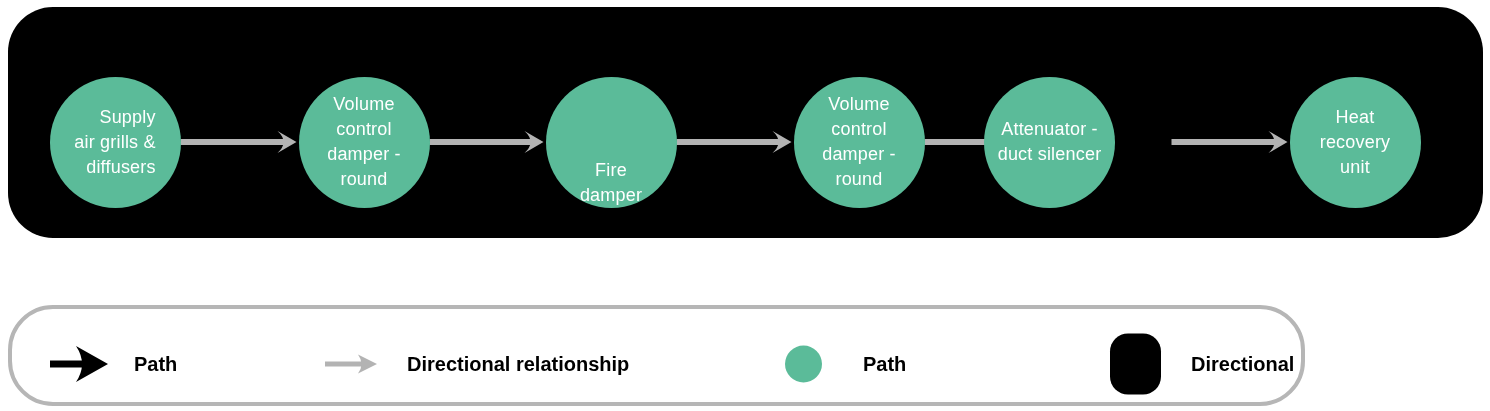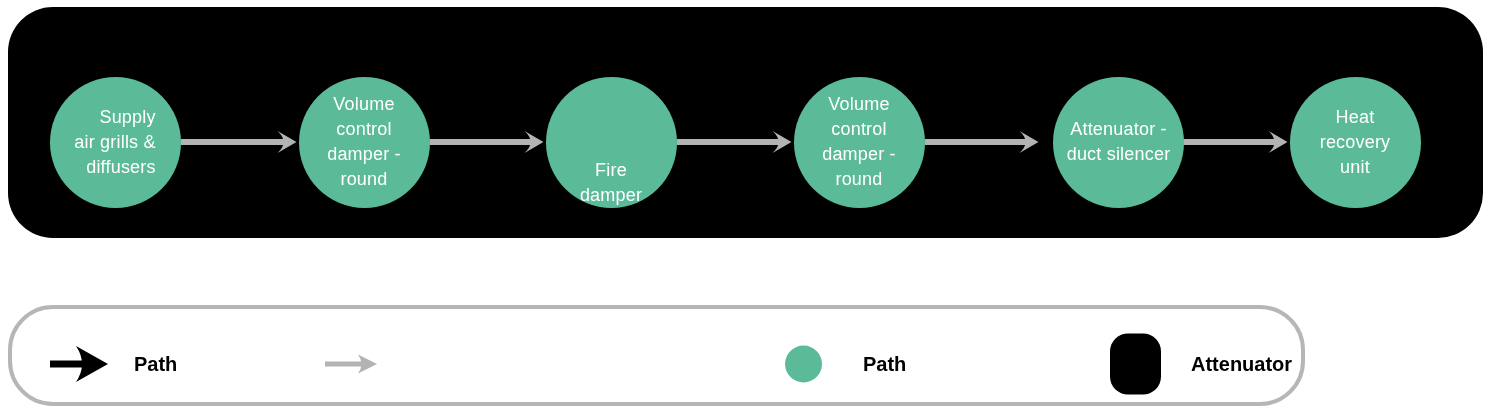--- a/index.html
+++ b/index.html
@@ -95,21 +95,21 @@
       <div class="node" style="left: 545.5px; top: 76.5px; width: 131px; height: 131px; background: rgb(91, 187, 153); align-items: flex-end;">
         <span class="node-label" style="color: rgb(255, 255, 255);">Fire
 damper</span>
       </div>
       <div class="node" style="left: 793.5px; top: 76.5px; width: 131px; height: 131px; background: rgb(91, 187, 153);">
         <span class="node-label" style="color: rgb(255, 255, 255);">Volume
 control
 damper -
 round</span>
       </div>
-      <div class="node" style="left: 1053px; top: 76.5px; width: 131px; height: 131px; background: rgb(91, 187, 153);">
+      <div class="node" style="left: 984px; top: 76.5px; width: 131px; height: 131px; background: rgb(91, 187, 153);">
         <span class="node-label" style="color: rgb(255, 255, 255);">Attenuator -
 duct silencer</span>
       </div>
       <div class="node" style="left: 1289.5px; top: 76.5px; width: 131px; height: 131px; background: rgb(91, 187, 153);">
         <span class="node-label" style="color: rgb(255, 255, 255);">Heat
 recovery
 unit</span>
       </div>
     </div>
   <div id="legend-box" class="legend-box" style="left: 8px; top: 305px; width: 1297px; height: 101px; border-radius: 45px; border: 4px solid rgb(182, 182, 182);">
@@ -122,27 +122,28 @@
         </span>
         <span class="legend-label" style="left: 122px; color: rgb(0, 0, 0);">Path</span>
       </div>
       <div class="legend-item">
         <span class="swatch-wrap" style="left: 313px;">
           <svg width="52" height="24">
             <line x1="0" y1="12" x2="37" y2="12" stroke="#b3b3b3" stroke-width="5"></line>
             <path d="M 52 12 L 33 2.5 Q 40 12 33 21.5 Z" fill="#b3b3b3"></path>
           </svg>
         </span>
+        <span class="legend-label" style="left: 395px; color: rgb(0, 0, 0);">Directional relationship</span>
       </div>
       <div class="legend-item">
         <span class="swatch-wrap" style="left: 773px;">
           <span class="swatch-circle" style="width: 37px; height: 37px; background: rgb(91, 187, 153);"></span>
         </span>
         <span class="legend-label" style="left: 851px; color: rgb(0, 0, 0);">Path</span>
       </div>
       <div class="legend-item">
         <span class="swatch-wrap" style="left: 1098px;">
           <span class="swatch-rounded-square" style="width: 51px; height: 61px; border-radius: 18px; background: rgb(0, 0, 0);"></span>
         </span>
-        <span class="legend-label" style="left: 1179px; color: rgb(0, 0, 0);">Attenuator</span>
+        <span class="legend-label" style="left: 1179px; color: rgb(0, 0, 0);">Directional</span>
       </div>
     </div>
 </div>
 
 </body></html>

